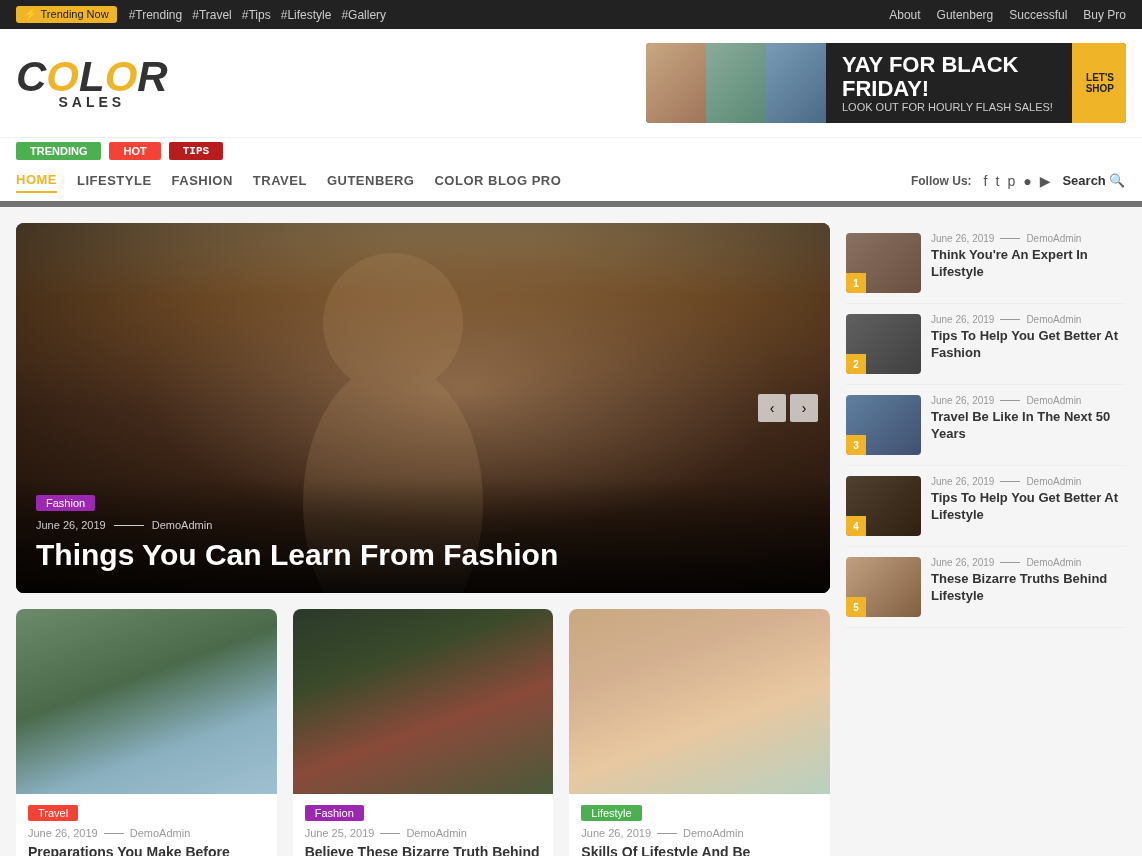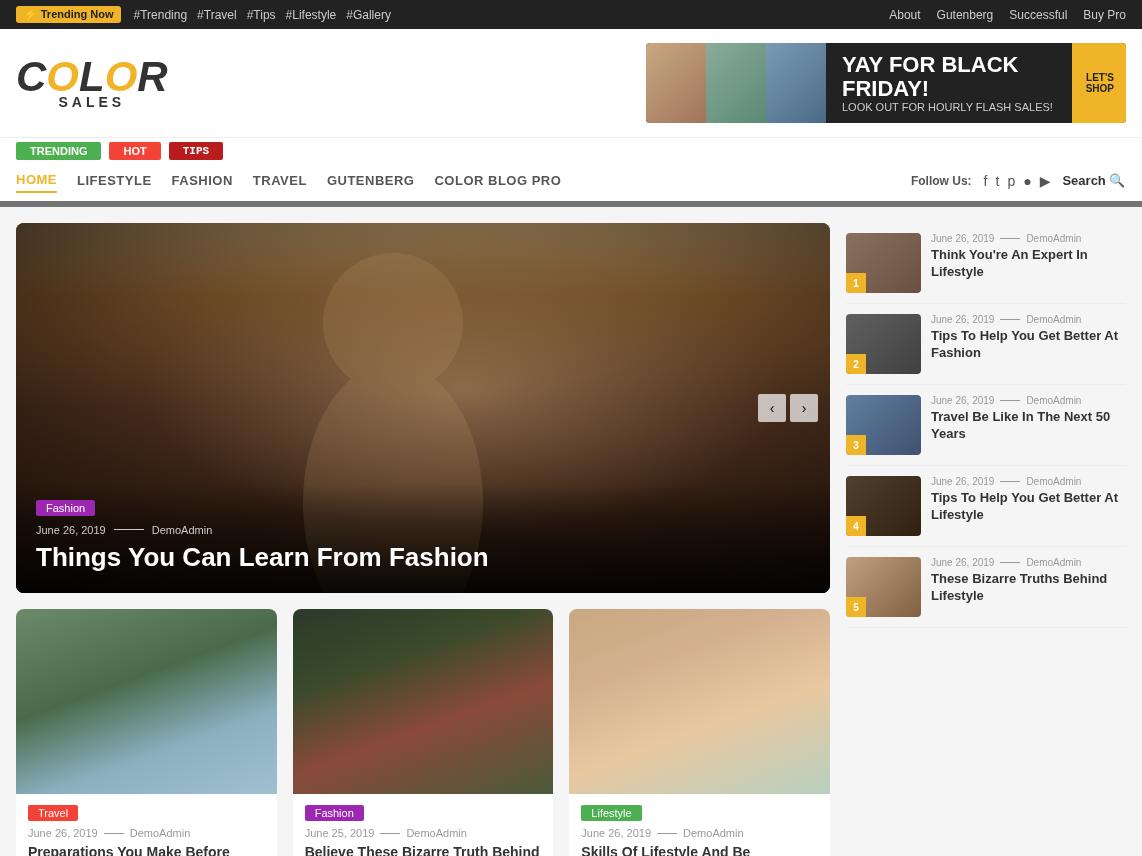--- a/index.html
+++ b/index.html
@@ -1,21 +1,21 @@
 <!DOCTYPE html>
 <html><head>
   <meta charset="utf-8">
   <style>
     * { margin: 0; padding: 0; box-sizing: border-box; }
     body { font-family: Arial, sans-serif; background: #f5f5f5; font-size: 14px; color: #333; }
 
     
     .top-bar { background: #222; color: #fff; display: flex; align-items: center; justify-content: space-between; padding: 6px 16px; font-size: 12px; }
     .top-bar-left { display: flex; align-items: center; gap: 12px; }
-    .trending-label { background: #f0b429; color: #222; padding: 2px 8px; border-radius: 3px; font-weight: bold; font-size: 11px; display: flex; align-items: center; gap: 4px; }
+    .trending-label { background: #f0b429; color: #222; padding: 2px 8px; border-radius: 3px; font-weight: normal; font-size: 11px; display: flex; align-items: center; gap: 4px; }
     .top-bar-tags { display: flex; gap: 10px; }
     .top-bar-tags span { color: #ccc; cursor: pointer; }
     .top-bar-right { display: flex; gap: 16px; }
     .top-bar-right a { color: #ccc; text-decoration: none; font-size: 12px; }
 
     
     .header { background: #fff; padding: 14px 16px; display: flex; align-items: center; justify-content: space-between; border-bottom: 1px solid #eee; }
     .logo { font-size: 42px; font-weight: 900; font-style: italic; line-height: 1; }
     .logo .color-g { color: #333; }
     .logo .color-o { color: #f0b429; }
@@ -57,21 +57,21 @@
     .content-area { flex: 1; }
     .sidebar { width: 280px; flex-shrink: 0; }
 
     
     .hero { position: relative; border-radius: 8px; overflow: hidden; height: 370px; background: #2a1a0a; }
     .hero-woman { position: absolute; top: 0; left: 0; right: 0; bottom: 0; background: radial-gradient(ellipse at 55% 45%, rgba(180,140,100,0.6) 0%, rgba(60,35,20,0.3) 50%, rgba(20,10,5,0.8) 100%); }
     .hero-overlay { position: absolute; bottom: 0; left: 0; right: 0; padding: 16px 20px 20px; background: linear-gradient(transparent, rgba(0,0,0,0.85)); color: #fff; }
     .hero-tag { display: inline-block; background: #9c27b0; color: #fff; padding: 2px 10px; font-size: 11px; border-radius: 2px; margin-bottom: 8px; }
     .hero-meta { font-size: 11px; color: #ccc; margin-bottom: 6px; display: flex; align-items: center; gap: 8px; }
     .hero-meta-divider { width: 30px; height: 1px; background: #ccc; display: inline-block; }
-    .hero-title { font-size: 26px; font-weight: bold; color: #fff; line-height: 1.2; }
+    .hero-title { font-size: 30px; font-weight: bold; color: #fff; line-height: 1.2; }
     .hero-nav { position: absolute; top: 50%; right: 12px; transform: translateY(-50%); display: flex; gap: 4px; }
     .hero-nav-btn { width: 28px; height: 28px; background: rgba(255,255,255,0.7); border: none; cursor: pointer; font-size: 14px; display: flex; align-items: center; justify-content: center; border-radius: 2px; }
 
     
     .card-grid { display: grid; grid-template-columns: 1fr 1fr 1fr; gap: 16px; margin-top: 16px; }
     .card { background: #fff; border-radius: 8px; overflow: hidden; }
     .card-img { height: 185px; width: 100%; }
     .card-img-travel { background: linear-gradient(160deg, #6a8a6a 0%, #4a6a4a 40%, #8ab0c0 70%, #a0c0d0 100%); }
     .card-img-fashion { background: linear-gradient(160deg, #2a3a2a 0%, #3a4a2a 30%, #8a4a3a 60%, #4a5a3a 100%); }
     .card-img-lifestyle { background: linear-gradient(160deg, #c8a880 0%, #d4b090 30%, #e8c8a0 60%, #b8d0c0 100%); }

